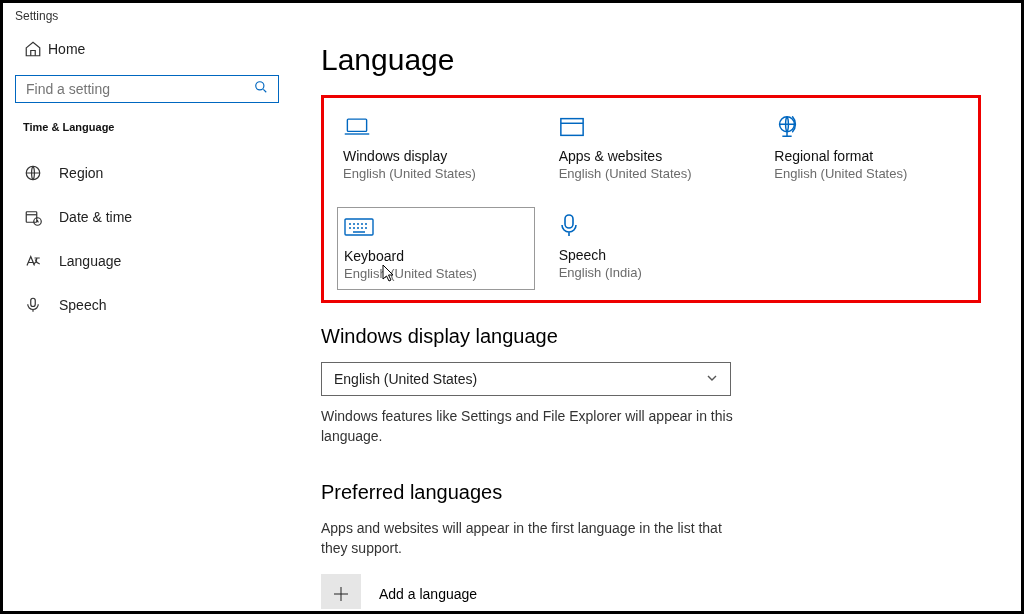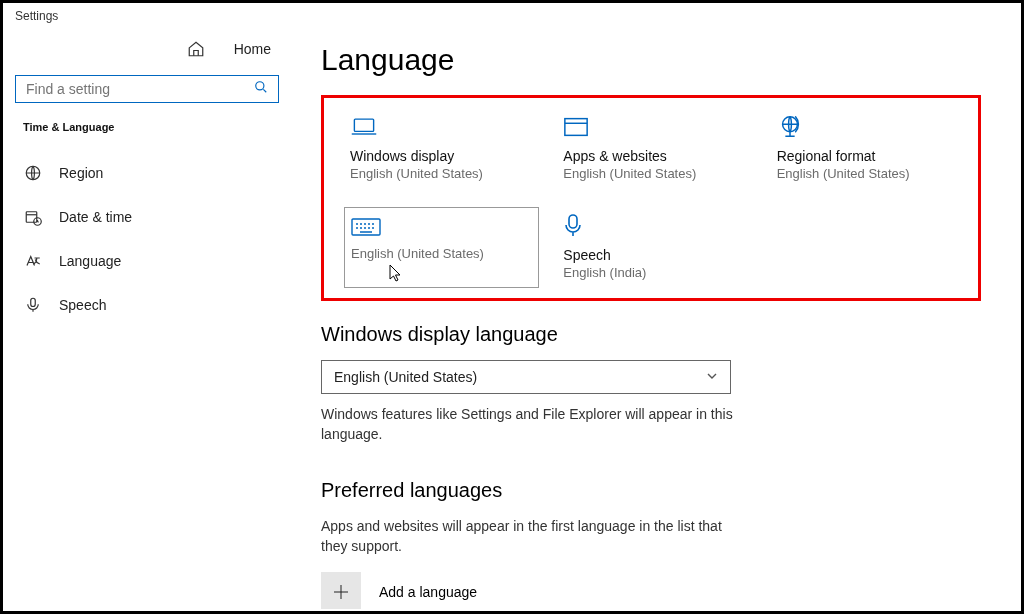--- a/index.html
+++ b/index.html
@@ -1,31 +1,31 @@
 <!DOCTYPE html>
 <html><head>
   <meta charset="utf-8">
   <style>
     * { margin: 0; padding: 0; box-sizing: border-box; font-family: "Segoe UI", Tahoma, sans-serif; }
     body { background: #fff; width: 1024px; height: 614px; border: 3px solid #000; overflow: hidden; }
     .window-title { font-size: 12px; padding: 6px 12px; color: #333; }
     .container { display: flex; height: calc(100% - 28px); }
     .sidebar { width: 288px; padding: 0 12px; }
-    .nav-row { display: flex; align-items: center; padding: 10px 8px; gap: 28px; margin-bottom: 6px; justify-content: flex-end; }
+    .nav-row { display: flex; align-items: center; padding: 10px 8px; gap: 5px; margin-bottom: 6px; }
     .nav-row .icon-box { width: 20px; height: 20px; display: flex; align-items: center; justify-content: center; color: #333; }
     .nav-row .label { font-size: 14px; color: #222; }
     .search-box { border: 1px solid #0067c0; height: 28px; display: flex; align-items: center; padding: 12px 10px; margin: 4px 0 18px; }
     .search-box input { border: none; outline: none; flex: 1; font-size: 14px; color: #666; background: transparent; }
     .search-box .sicon { color: #0067c0; }
     .category-label { font-size: 11px; font-weight: 600; color: #111; margin: 0 0 18px 8px; }
     .nav-item { display: flex; align-items: center; gap: 16px; padding: 12px 8px; font-size: 14px; color: #222; cursor: pointer; }
     .nav-item .nicon { width: 20px; height: 20px; display:flex; align-items:center; justify-content:center; color:#333; }
     .main { flex: 1; padding: 14px 40px 0 30px; overflow: hidden; }
     .page-title { font-size: 30px; font-weight: 400; margin-bottom: 18px; }
-    .highlight-box { border: 3px solid #ee0000; padding: 10px 12px 10px 20px; display: grid; grid-template-columns: repeat(3, 1fr); gap: 18px 18px; margin-bottom: 22px; }
+    .highlight-box { border: 3px solid #ee0000; padding: 10px 12px 10px 13px; display: grid; grid-template-columns: repeat(3, 1fr); gap: 18px 18px; margin-bottom: 22px; }
     .tile { padding: 2px 6px 8px; }
     .tile.selected { border: 1px solid #999; }
     .tile .ticon { height: 34px; display:flex; align-items:center; }
     .tile .ticon svg { color: #0067c0; }
     .tile .tlabel { font-size: 14px; color: #111; margin-top: 4px; }
     .tile .tsub { font-size: 13px; color: #6b6b6b; margin-top: 2px; }
     .section-title { font-size: 20px; font-weight: 400; margin-bottom: 14px; }
     .dropdown { border: 1px solid #666; height: 34px; width: 410px; display:flex; align-items:center; justify-content:space-between; padding: 0 12px; margin-bottom: 10px; cursor: pointer; }
     .dropdown .dval { font-size: 14px; color: #222; }
     .desc { font-size: 14px; color: #333; max-width: 420px; line-height: 1.45; margin-bottom: 34px; }
@@ -145,20 +145,21 @@
         <div class="tsub">English (United States)</div>
       </div>
 
       <div class="tile selected" style="position:relative;">
         <div class="ticon">
           <svg width="30" height="20" viewBox="0 0 30 20" fill="none" stroke="#0067c0" stroke-width="1.4">
               <rect x="1" y="2" width="28" height="16" rx="1"></rect>
               <path d="M5 7h2M9 7h2M13 7h2M17 7h2M21 7h2M5 11h2M9 11h2M13 11h2M17 11h2M21 11h2M9 15h12"></path>
             </svg>
         </div>
+        <div class="tlabel">Keyboard</div>
         <div class="tsub">English (United States)</div>
         <svg class="cursor-arrow" style="left:44px; top:56px;" width="14" height="18" viewBox="0 0 14 18">
             <path d="M1 1l0 14 3.5-3 2.5 5 2-1-2.5-5 4.5 0z" fill="#fff" stroke="#000" stroke-width="1"></path>
           </svg>
       </div>
 
       <div class="tile">
         <div class="ticon">
           <svg width="20" height="26" viewBox="0 0 20 26" fill="none" stroke="#0067c0" stroke-width="1.6">
               <rect x="6" y="2" width="8" height="13" rx="4"></rect>

